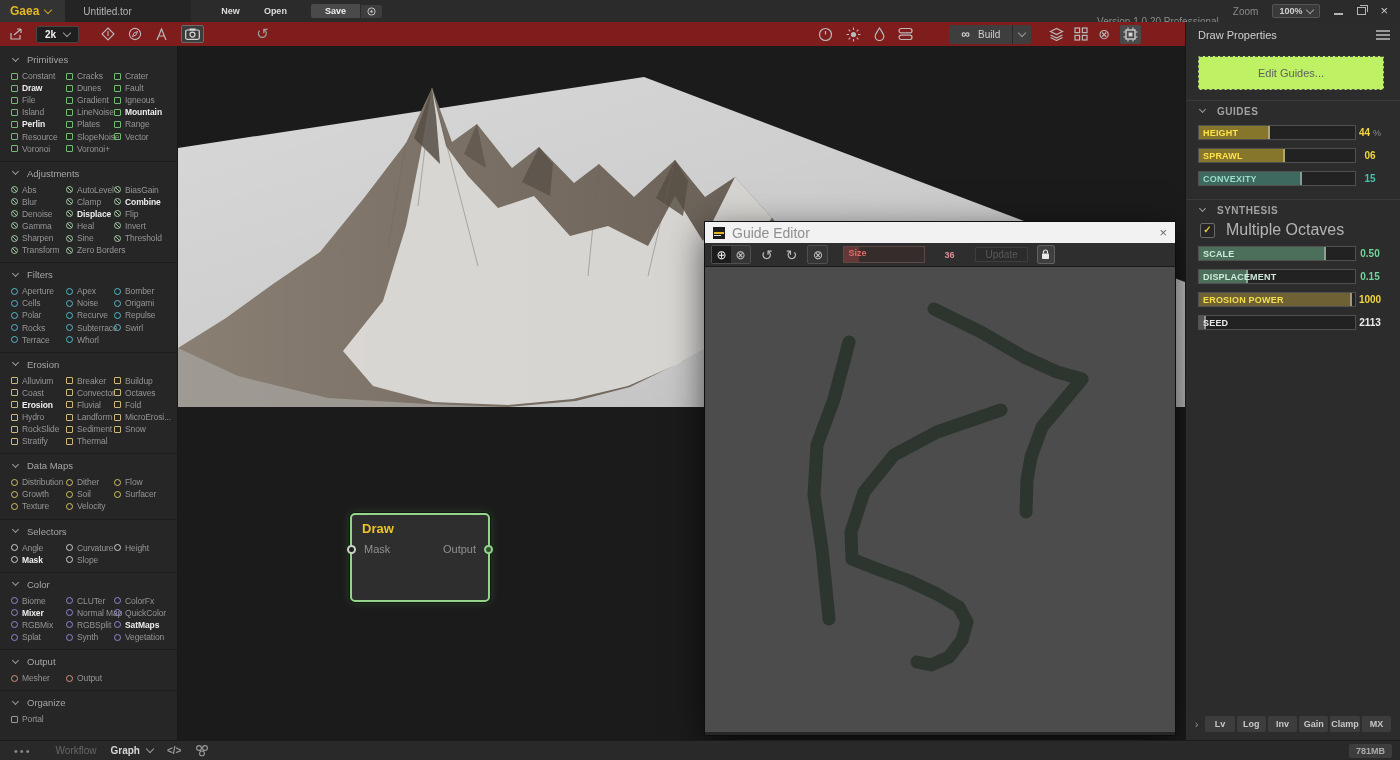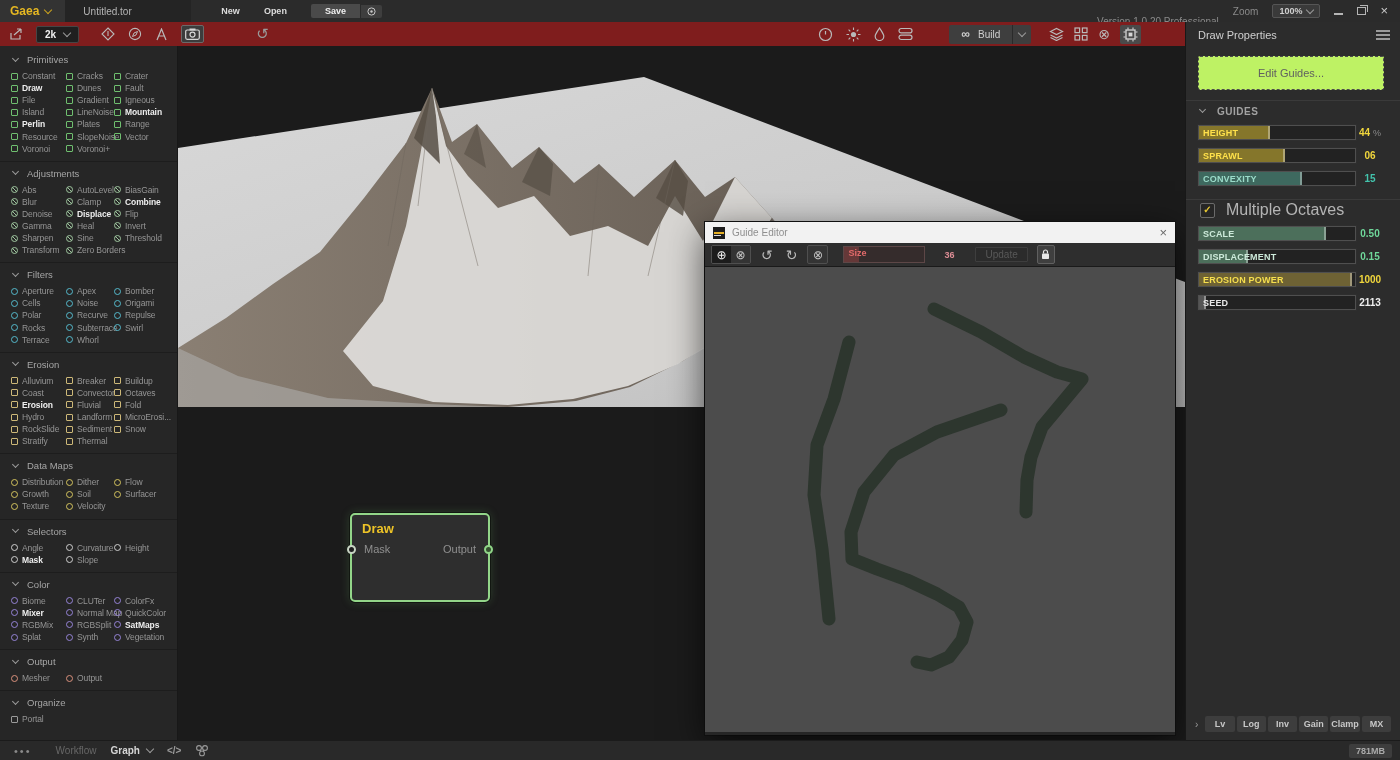--- a/index.html
+++ b/index.html
@@ -73,21 +73,21 @@
   .port-lbl{color:#8f8f8f;font-size:11px;}
   .node-ports .left,{display:flex;}
   .pgroup{display:flex;align-items:center;gap:8px;}
 
   
   .gwin{position:absolute;left:527px;top:176px;width:470px;height:513px;background:#2e2e2e;box-shadow:0 10px 34px rgba(0,0,0,.65), 0 0 0 1px #141414;display:flex;flex-direction:column;}
   .gwin-title{height:21px;background:#f2f2f2;display:flex;align-items:center;padding:0 8px;gap:7px;}
   .gwin-icon{width:12px;height:12px;background:#1d1d1d;position:relative;flex:0 0 auto;}
   .gwin-icon:before{content:"";position:absolute;left:1px;right:1px;top:5px;height:2px;background:#e7b126;}
   .gwin-icon:after{content:"";position:absolute;left:1px;right:4px;top:8px;height:1px;background:#dcdcdc;}
-  .gwin-title .txt{color:#8f8f8f;font-size:10px;text-align:right;}
+  .gwin-title .txt{color:#8f8f8f;font-size:14px;text-align:right;}
   .gwin-close{margin-left:auto;color:#6a6a6a;font-size:13px;line-height:11px;}
   .gwin-toolbar{height:23px;background:#2e2e2e;border-bottom:1px solid #1a1a1a;display:flex;align-items:center;padding:0 6px;gap:7px;}
   .gbtn-group{display:flex;border:1px solid #4f4f4f;border-radius:2px;overflow:hidden;}
   .gbtn{width:19px;height:17px;display:flex;align-items:center;justify-content:center;color:#c5c5c5;font-size:12px;background:#343434;}
   .gbtn.active{background:#1c1c1c;color:#efefef;}
   .gbtn.boxed{border:1px solid #4f4f4f;border-radius:2px;}
   .gglyph{color:#b9b9b9;font-size:14px;padding:0 3px;}
   .size-field{width:80px;height:15px;background:#352c2c;border:1px solid #5d4747;position:relative;margin-left:8px;}
   .size-fill{position:absolute;left:0;top:0;bottom:0;background:#653838;}
   .size-lbl{position:absolute;left:4px;top:1px;color:#e06a6a;font-size:9px;font-weight:bold;}
@@ -844,20 +844,24 @@
           <div class="pval"><span class="vnum" style="color: rgb(240, 214, 60);">06</span></div>
         </div>
         <div class="prop-row">
           <div class="slider">
             <div class="sfill" style="width: 65%; background: rgb(62, 105, 95);"></div>
             <span class="slabel" style="color: rgb(155, 220, 202);">CONVEXITY</span>
           </div>
           <div class="pval"><span class="vnum" style="color: rgb(67, 196, 173);">15</span></div>
         </div>
         <div class="prop-div"></div>
+        <div class="prop-header">
+          <span class="chev"></span>
+          <span class="prop-htext">SYNTHESIS</span>
+        </div>
         <div class="check-row">
           <span class="checkbox">
             <span class="checkmark">✓</span>
           </span>
           <span class="check-label">Multiple Octaves</span>
         </div>
         <div class="prop-row">
           <div class="slider">
             <div class="sfill" style="width: 80%; background: rgb(76, 111, 91);"></div>
             <span class="slabel" style="color: rgb(205, 234, 218);">SCALE</span>

